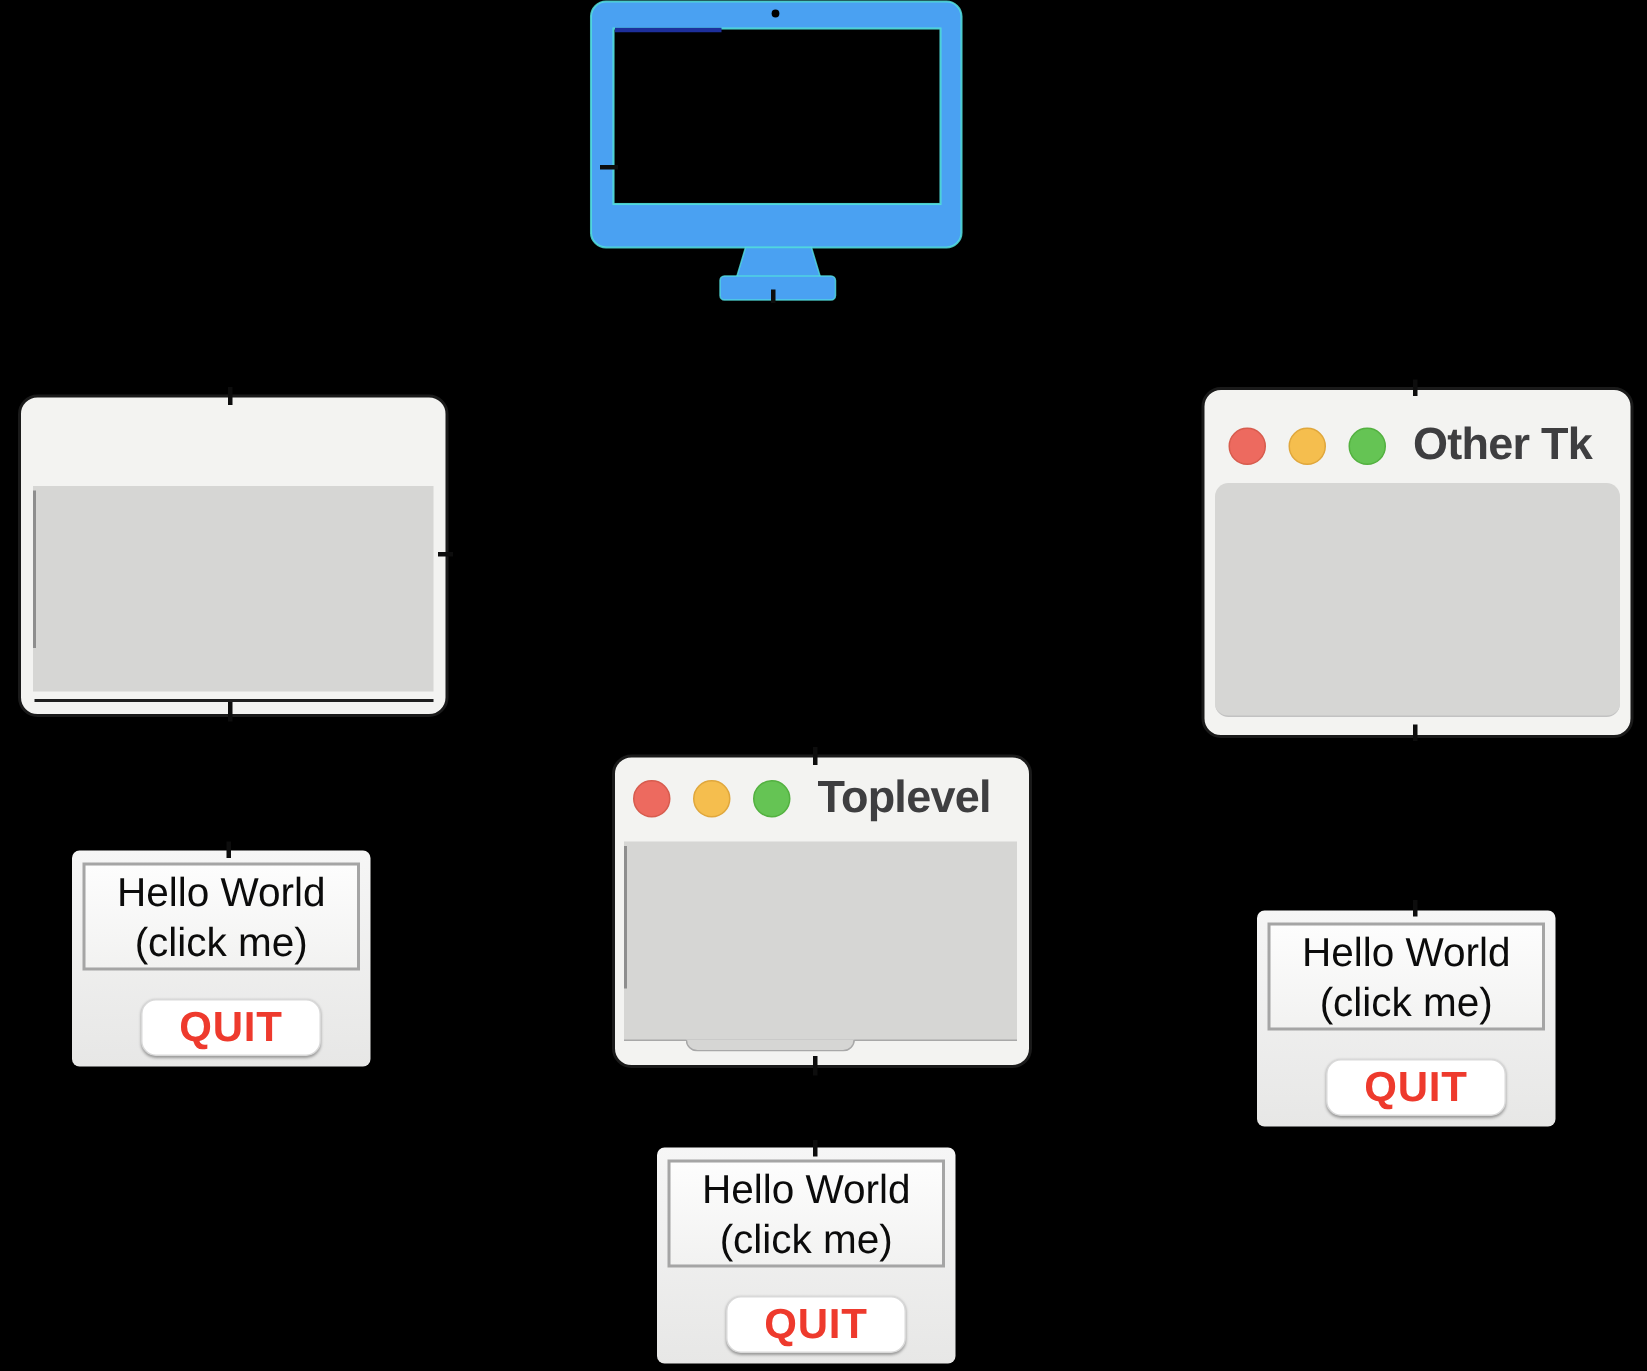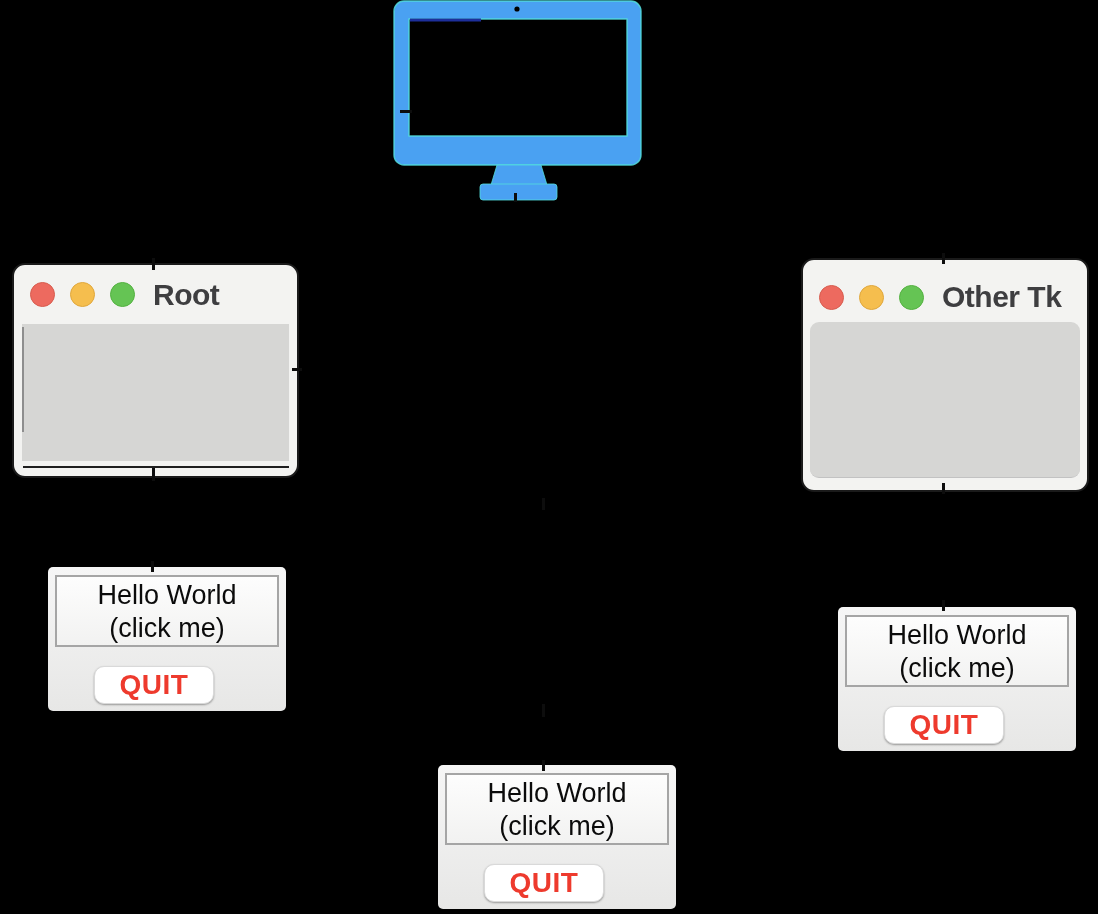--- a/index.html
+++ b/index.html
@@ -21,23 +21,22 @@
   .title{margin-left:18px;font-size:30px;font-weight:bold;color:#3e3e40;letter-spacing:-0.5px;white-space:nowrap;}
   .content{position:absolute;background:#d6d6d4;box-sizing:border-box;}
   .sunken-left{position:absolute;left:0;top:3px;width:2px;background:#8e8e8e;}
   .root-bottom-line{position:absolute;left:9px;right:8px;bottom:8px;height:2px;background:#1f1f1f;}
   .notch{
     position:absolute;bottom:-8px;height:8px;background:#d6d6d4;
     border:1px solid #a8a8a8;border-top:none;border-radius:0 0 9px 9px;box-sizing:border-box;
   }
   
   .panel{
-    position:absolute;width:222px;height:144px;border-radius:5px;
+    position:absolute;width:199px;height:144px;border-radius:5px;
     background:linear-gradient(#f6f6f6,#e7e7e6);
-    padding-left:16px;
   }
   .labelbox{
     position:absolute;left:7px;right:7px;top:8px;height:72px;box-sizing:border-box;
     border:2px solid #a5a5a5;background:linear-gradient(#fdfdfd,#f2f2f1);
     text-align:center;font-size:27px;color:#0b0b0b;line-height:33px;padding-top:2px;
   }
   .quit{
     position:absolute;left:46px;top:99px;width:120px;height:38px;background:#fff;
     border:1px solid #d9d9d9;border-radius:10px;box-sizing:border-box;
     color:#ee3a2d;font-size:28px;font-weight:bold;letter-spacing:0.5px;
@@ -57,42 +56,48 @@
   <svg id="display-icon" width="250" height="204" viewBox="0 0 250 204">
     <rect x="1" y="1" width="247" height="164" rx="10" fill="#4aa1f2" stroke="#52dfdd" stroke-width="1.4" stroke-opacity="0.85"></rect>
     <rect x="16" y="19" width="218" height="117" fill="#000" stroke="#52dfdd" stroke-width="1.4" stroke-opacity="0.9"></rect>
     <line x1="17" y1="20" x2="88" y2="20" stroke="#1d2f9b" stroke-width="3"></line>
     <circle cx="124" cy="9" r="2.6" fill="#000"></circle>
     <path d="M104 165 L148 165 L154 185 L98 185 Z" fill="#4aa1f2" stroke="#52dfdd" stroke-width="1" stroke-opacity="0.8"></path>
     <rect x="87" y="184" width="77" height="16" rx="3" fill="#4aa1f2" stroke="#52dfdd" stroke-width="1" stroke-opacity="0.8"></rect>
   </svg>
 
   <div class="window" style="left:12px;top:263px;width:287px;height:215px;">
-    <div class="titlebar" style="height:59px;">
-      <span class="light red"></span>
-      <span class="light yellow"></span>
-      <span class="light green"></span>
-      <span class="title">Root</span>
-    </div>
     <div class="content" style="left:8px;right:8px;top:59px;bottom:15px;">
       <div class="sunken-left" style="height:105px;"></div>
     </div>
     <div class="root-bottom-line"></div>
   </div>
 
   <div class="window" style="left:801px;top:258px;width:288px;height:234px;">
     <div class="titlebar" style="height:74px;">
       <span class="light red"></span>
       <span class="light yellow"></span>
       <span class="light green"></span>
       <span class="title">Other Tk</span>
     </div>
     <div class="content" style="left:7px;right:7px;top:62px;bottom:12px;border-radius:9px;border-bottom:1px solid #c2c2c2;"></div>
   </div>
 
+  <div class="window" style="left:408px;top:503px;width:280px;height:209px;">
+    <div class="titlebar" style="height:54px;padding-left:12px;">
+      <span class="light red"></span>
+      <span class="light yellow"></span>
+      <span class="light green"></span>
+      <span class="title">Toplevel</span>
+    </div>
+    <div class="content" style="left:6px;right:8px;top:56px;bottom:16px;border-bottom:1px solid #a8a8a8;">
+      <div class="sunken-left" style="height:95px;"></div>
+      <div class="notch" style="left:41px;width:113px;"></div>
+    </div>
+  </div>
 
   <div class="panel" style="left:48px;top:567px;">
     <div class="labelbox">
       <div>Hello World</div>
       <div>(click me)</div>
     </div>
     <div class="quit">QUIT</div>
   </div>
 
   <div class="panel" style="left:438px;top:765px;">

